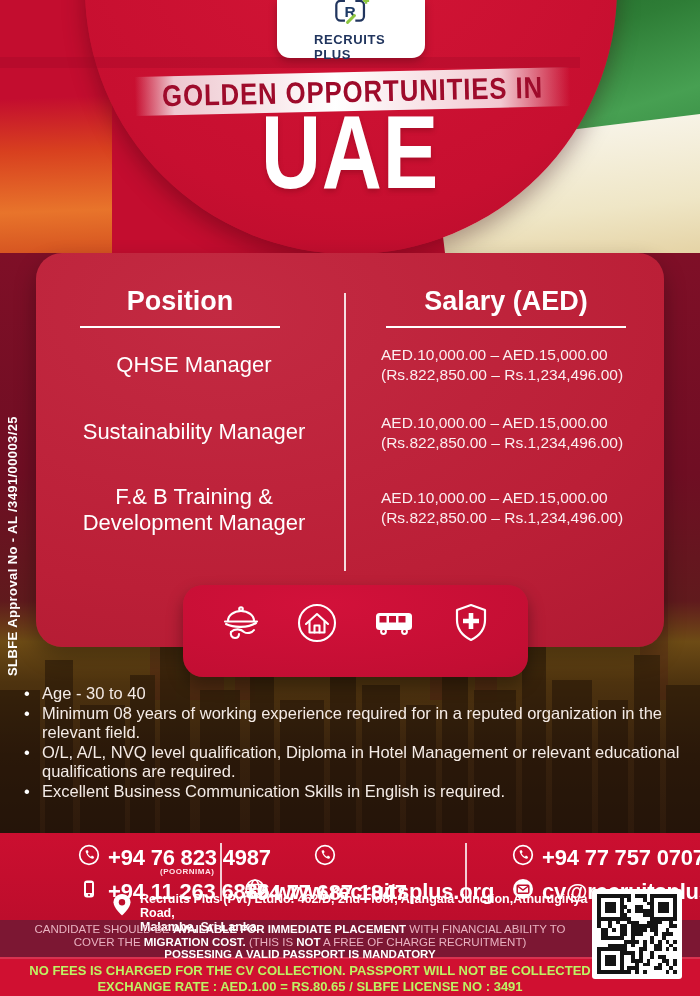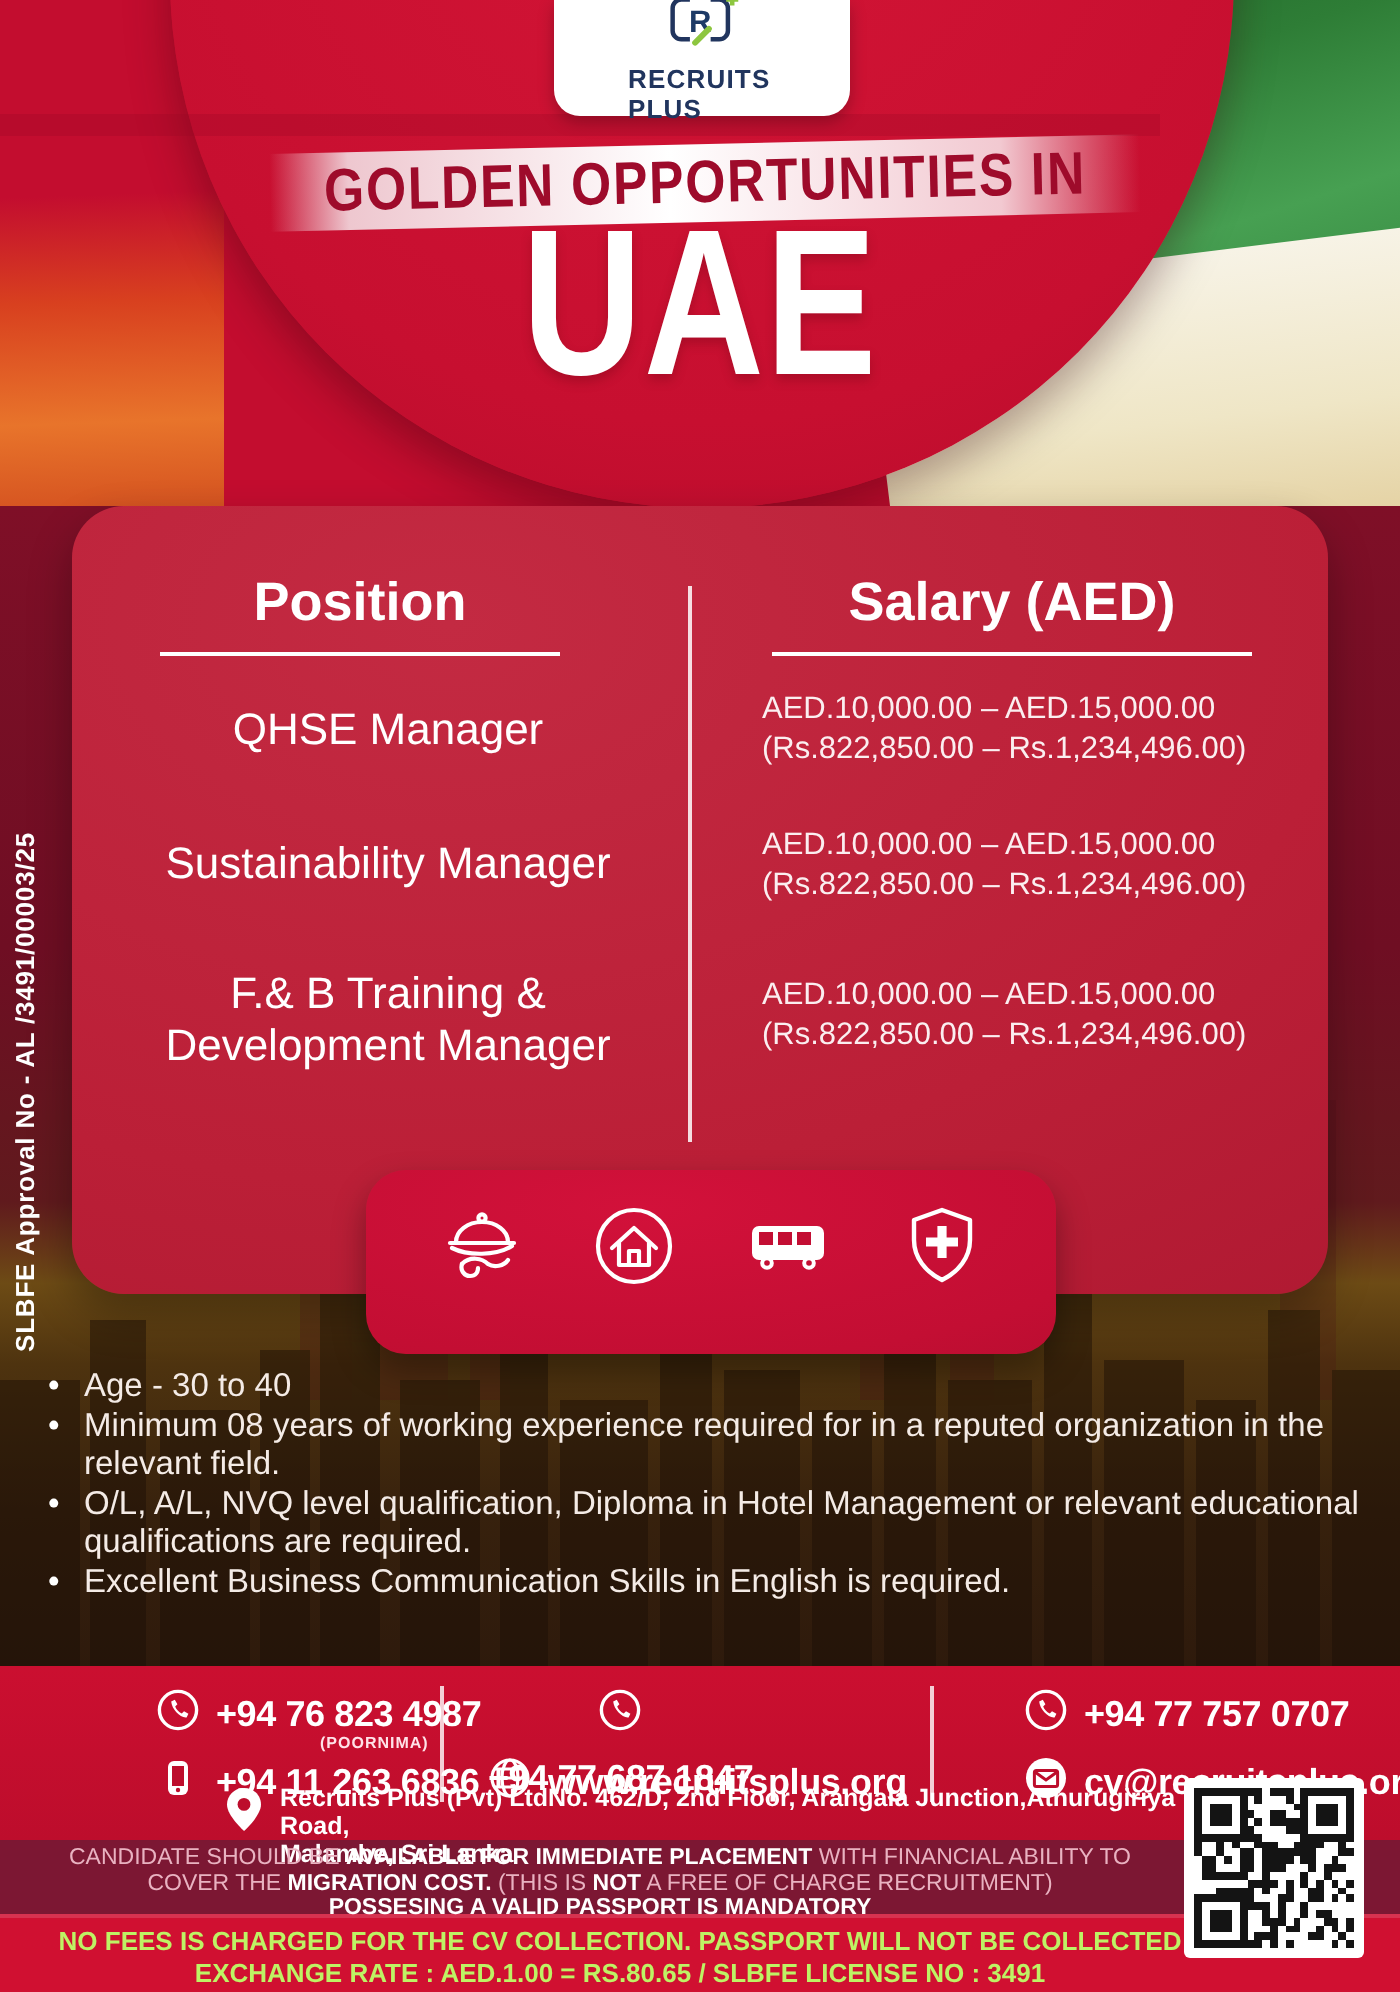--- a/index.html
+++ b/index.html
@@ -71,21 +71,21 @@
   
   .reqs{position:absolute;left:22px;top:684px;width:662px;z-index:2;color:#f4ebe6;
     font-size:16.5px;line-height:19.5px;}
   .reqs div{position:relative;padding-left:20px;}
   .reqs div::before{content:"•";position:absolute;left:2px;top:0;color:#fff;}
 
   
   .contact-band{position:absolute;left:0;top:833px;width:700px;height:87px;z-index:2;
     background:linear-gradient(180deg,#cb0f30 0%,#bd0d2c 100%);}
   .c-item{position:absolute;display:flex;align-items:center;gap:8px;color:#fff;
-    font-size:18px;font-weight:bold;letter-spacing:-.2px;white-space:nowrap;}
+    font-size:22px;font-weight:bold;letter-spacing:-.2px;white-space:nowrap;}
   .c-note{position:absolute;color:#ffe2e8;font-size:8px;font-weight:bold;letter-spacing:.5px;}
   .c-div{position:absolute;top:10px;width:2px;height:58px;background:#ffffffcc;}
   .address{position:absolute;left:140px;top:892px;width:470px;color:#fff;
     font-size:12.5px;font-weight:bold;line-height:14px;z-index:2;}
   .pin{position:absolute;left:113px;top:894px;z-index:2;}
 
   
   .notice-band{position:absolute;left:0;top:920px;width:700px;height:37px;background:#7c1733;z-index:1;}
   .notice-text{position:absolute;left:0;top:923px;width:600px;text-align:center;
     color:#e9b2c1;font-size:11.5px;line-height:12.5px;z-index:2;}

